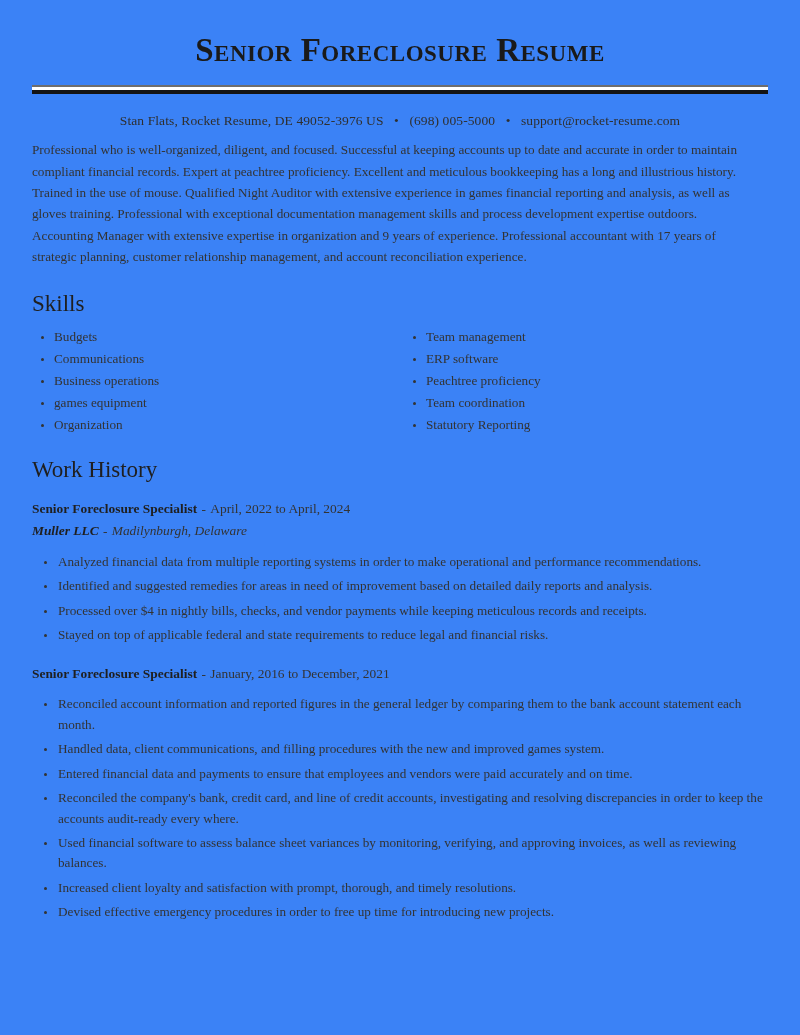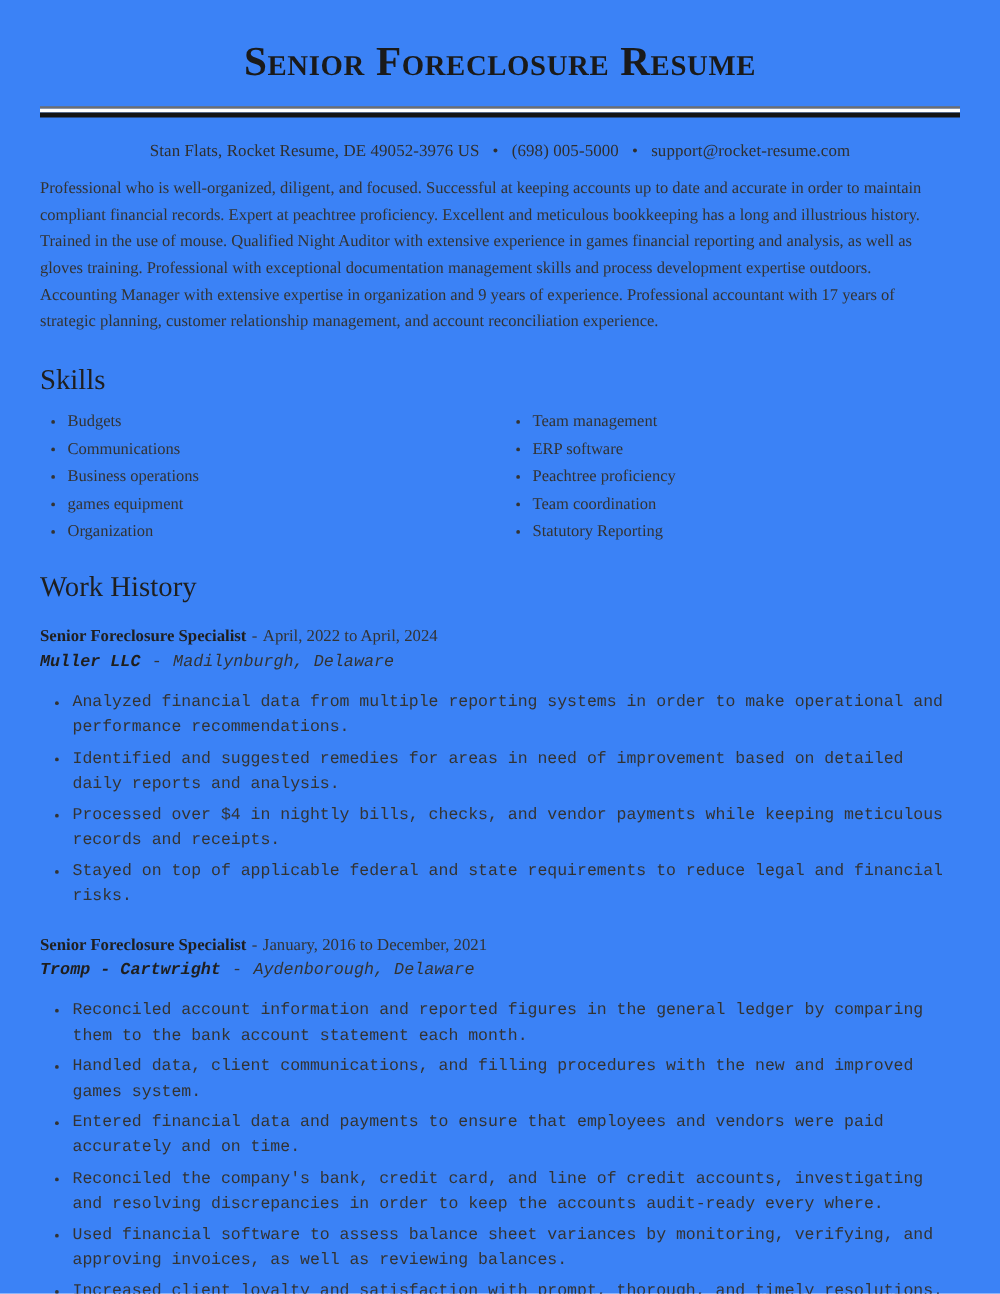--- a/index.html
+++ b/index.html
@@ -136,35 +136,33 @@
   .job-title {
     font-weight: bold;
     color: #1f1f1f;
   }
   .job-dates { font-weight: normal; }
   .job-company-line {
     font-size: 13.4px;
     color: #333333;
     line-height: 1.5;
     margin-top: 2px;
-    font-family: Liberation Mono, monospace;
   }
   .job-company {
     font-weight: bold;
     font-style: italic;
     color: #1f1f1f;
   }
   .job-location { font-style: italic; }
   .dash { padding: 0 1px; }
 
   .job ul {
     margin: 9px 0 0 0;
     padding-left: 26px;
     list-style: none;
-    font-family: Liberation Mono, monospace;
   }
   .job li {
     font-size: 13.2px;
     line-height: 1.55;
     color: #333333;
     padding: 2px 0;
     position: relative;
     max-width: 712px;
   }
   .job li::before {
@@ -237,23 +235,20 @@
       <li>Identified and suggested remedies for areas in need of improvement based on detailed daily reports and analysis.</li>
       <li>Processed over $4 in nightly bills, checks, and vendor payments while keeping meticulous records and receipts.</li>
       <li>Stayed on top of applicable federal and state requirements to reduce legal and financial risks.</li>
     </ul>
   </div>
 
   <div class="job">
     <div class="job-title-line">
       <span class="job-title">Senior Foreclosure Specialist</span><span class="dash"> - </span><span class="job-dates">January, 2016 to December, 2021</span>
     </div>
-    <div class="job-company-line">
-      <span class="job-company">Tromp - Cartwright</span><span class="dash"> - </span><span class="job-location">Aydenborough, Delaware</span>
-    </div>
     <ul>
       <li>Reconciled account information and reported figures in the general ledger by comparing them to the bank account statement each month.</li>
       <li>Handled data, client communications, and filling procedures with the new and improved games system.</li>
       <li>Entered financial data and payments to ensure that employees and vendors were paid accurately and on time.</li>
       <li>Reconciled the company's bank, credit card, and line of credit accounts, investigating and resolving discrepancies in order to keep the accounts audit-ready every where.</li>
       <li>Used financial software to assess balance sheet variances by monitoring, verifying, and approving invoices, as well as reviewing balances.</li>
       <li>Increased client loyalty and satisfaction with prompt, thorough, and timely resolutions.</li>
       <li>Devised effective emergency procedures in order to free up time for introducing new projects.</li>
     </ul>
   </div>

